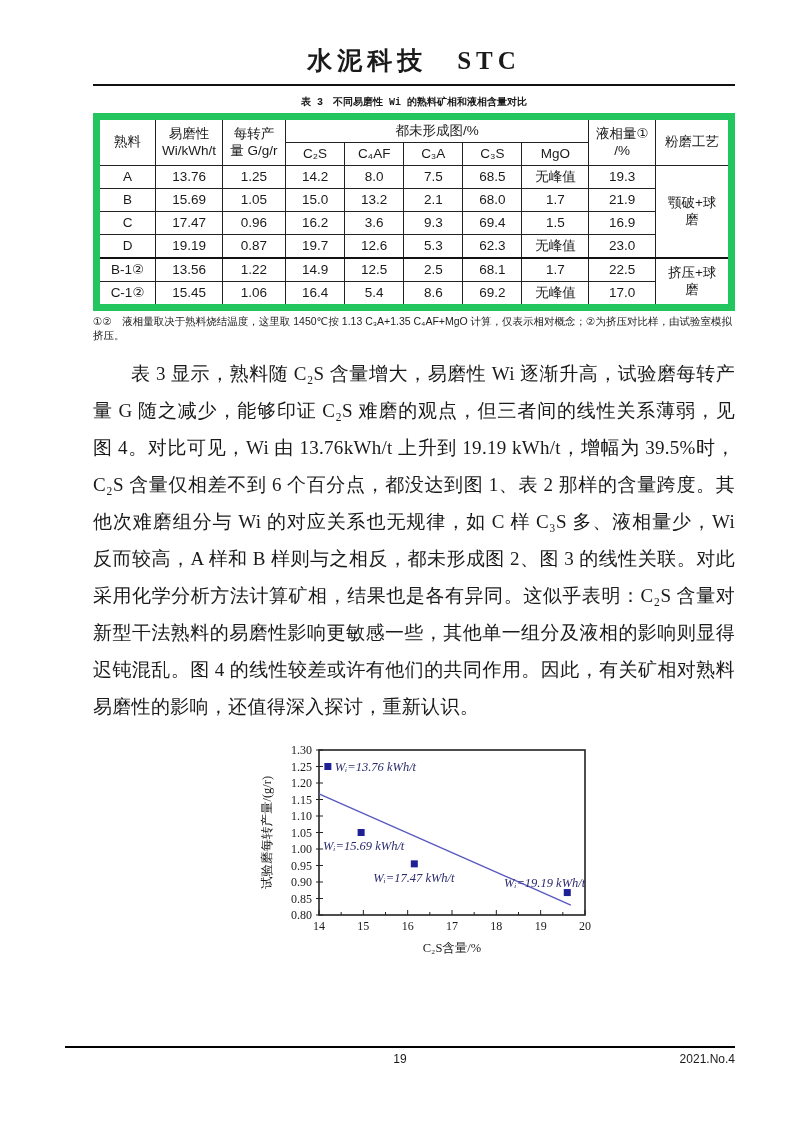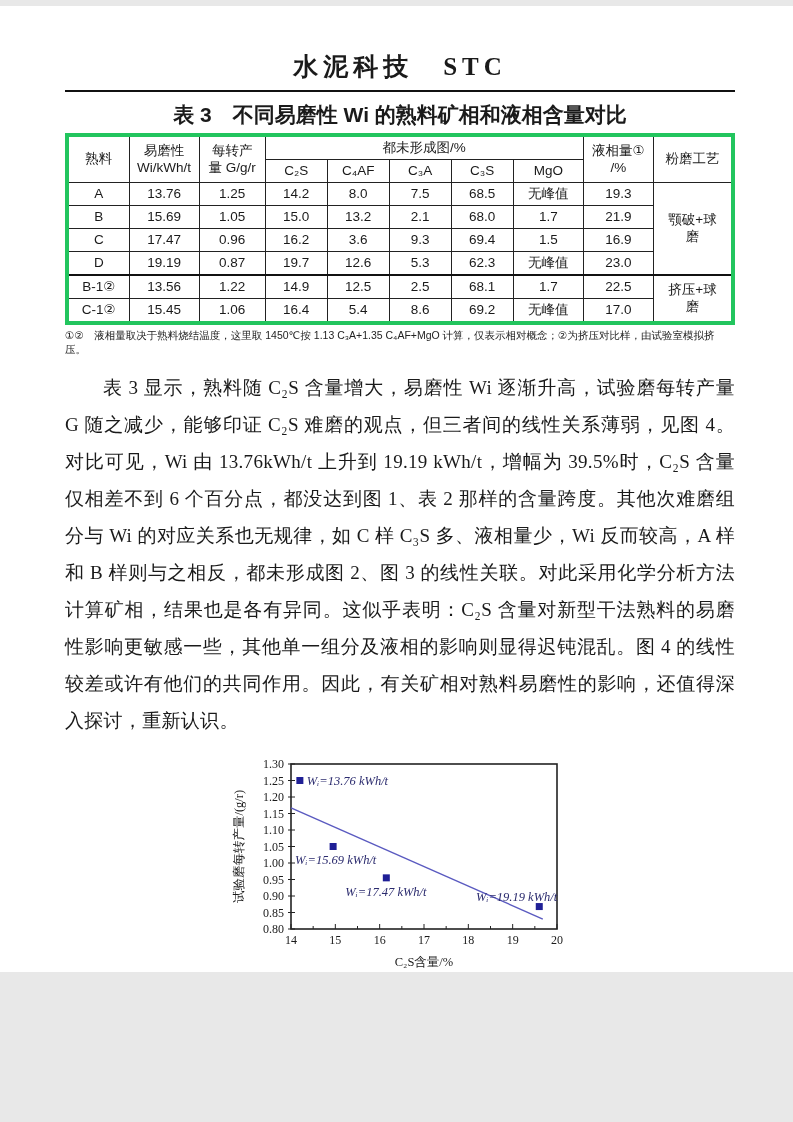--- a/index.html
+++ b/index.html
@@ -1,24 +1,25 @@
 <!DOCTYPE html>
 <html><head>
 <meta charset="utf-8">
 <style>
   html,body{margin:0;padding:0;background:#e8e8e8;}
   .page{
     position:relative;
-    width:793px;height:966px;
-    margin:6px auto;
+    width:793px;height:1122px;
+    margin:0 auto;
     background:#ffffff;
     font-family:"Liberation Serif","DejaVu Serif",serif;
     color:#1a1a1a;
     overflow:hidden;
     box-sizing:border-box;
+    padding-left:28px;
   }
   .content{padding:0 58px 0 65px;}
   .journal-title{
     padding-top:44px;
     text-align:center;
     font-size:25px;
     font-weight:bold;
     letter-spacing:5px;
   }
   .header-rule{border:none;border-top:2.5px solid #111;margin:7px 0 0 0;}
@@ -27,28 +28,28 @@
     line-height:37px;
     text-align:justify;
     text-justify:inter-ideograph;
     letter-spacing:0.3px;
     margin:6px 0 0 0;
   }
   .para.indent{text-indent:2em;margin-top:12px;}
   .table-title{
     text-align:center;
     font-weight:bold;
-    font-size:21px;
-    font-family:Liberation Sans, sans-serif;
+    font-size:10px;
+    font-family:Liberation Mono, monospace;
     margin:9px 0 4px 0;
   }
   table.data{
     width:100%;
     border-collapse:collapse;
-    border:4px solid #22c55e;
+    border:7px solid #22c55e;
     font-family:"Liberation Sans","DejaVu Sans",sans-serif;
     font-size:13.5px;
     table-layout:fixed;
   }
   table.data th, table.data td{
     border:1px solid #222;
     text-align:center;
     vertical-align:middle;
     font-weight:normal;
     padding:1px 2px;

